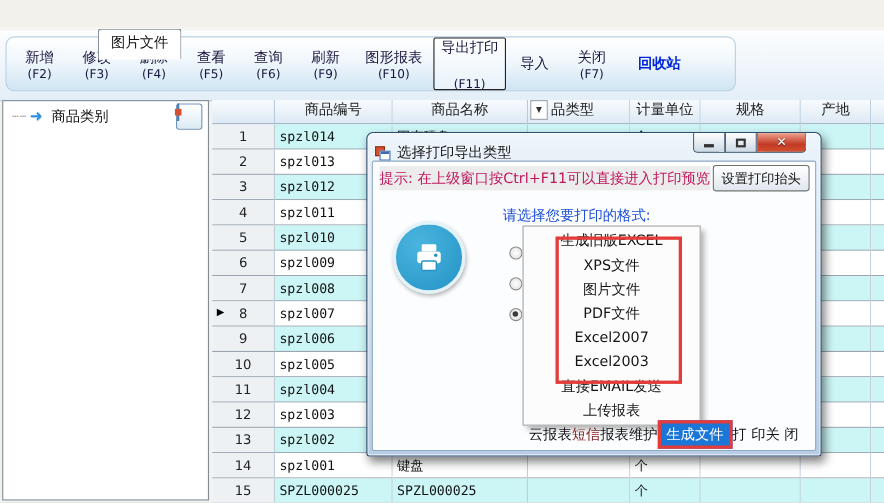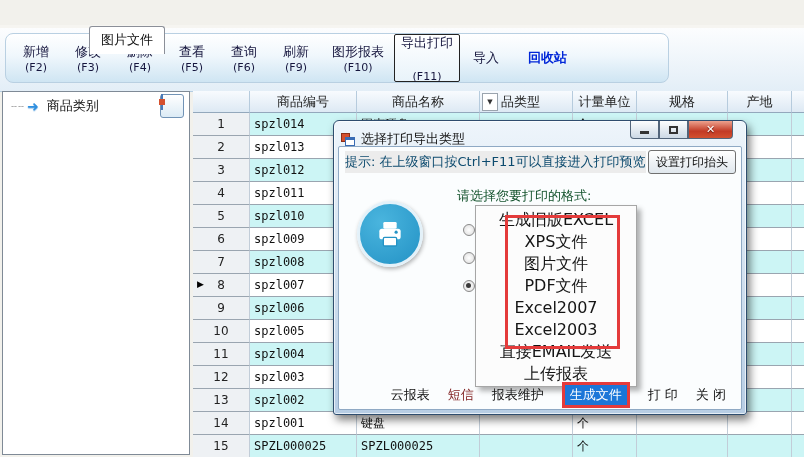--- a/index.html
+++ b/index.html
@@ -38,21 +38,21 @@
   .tree-btn{position:absolute;right:5px;top:2px;width:24px;height:24px;box-sizing:border-box;
             border:1px solid #7193b6;border-radius:3px;background:linear-gradient(#fff,#dcebf5);}
   .win-ico{width:14px;height:11px;border:1px solid #4a7ab8;background:#fff;margin:5px auto;position:relative;}
   .win-ico::before{content:"";position:absolute;left:0;top:0;right:0;height:3px;background:#4a7ab8;}
   .win-ico::after{content:"";position:absolute;left:-3px;top:4px;width:6px;height:6px;background:#d5502e;}
 
   
   .grid{position:absolute;left:193px;top:91px;width:611px;height:366px;background:#fff;}
   .grid-header{display:flex;height:22px;}
   .hcell{box-sizing:border-box;border-right:1px solid #b6cbdd;border-bottom:1px solid #93a8bc;
-         background:linear-gradient(#f8fbfe,#dde9f4);display:flex;align-items:center;
+         background:linear-gradient(#f8fbfe,#dde9f4);display:flex;
          justify-content:center;font-size:13px;color:#222;overflow:hidden;white-space:nowrap;}
   .hcell.type-col{justify-content:flex-start;padding-left:2px;}
   .filter-btn{width:14px;height:16px;border:1px solid #9aa4ae;background:#fff;font-size:7px;
               color:#333;display:flex;align-items:center;justify-content:center;margin-right:3px;flex:none;}
   .grow{display:flex;height:23px;}
   .cell{box-sizing:border-box;border-right:1px solid #c2cdd8;border-bottom:1px solid #9aa5b0;
         display:flex;align-items:center;padding:0 4px;font-size:12px;overflow:hidden;white-space:nowrap;}
   .cell.num{justify-content:center;background:#eef1f4;color:#222;position:relative;padding:0;}
   .grow.odd .cell:not(.num){background:#ccf5f5;}
   .grow.even .cell:not(.num){background:#fff;}
@@ -75,39 +75,39 @@
         background:linear-gradient(#fdfefe,#cdd9e5);display:flex;align-items:center;justify-content:center;}
   .wbtn:first-child{border-radius:0 0 0 4px;}
   .wbtn.close{width:45px;background:linear-gradient(#eda28e,#c23a25 60%,#d3502f);border-radius:0 0 4px 0;}
   .min-glyph{width:9px;height:3px;background:#333;margin-top:6px;}
   .max-glyph{width:9px;height:8px;box-sizing:border-box;border:2px solid #333;background:transparent;}
   .x-glyph{color:#fff;font-size:11px;font-weight:bold;text-shadow:0 1px 1px #5e1308;}
 
   .dlg-inner{position:absolute;left:4px;top:25px;right:4px;bottom:4px;background:#fbfdfe;
              border:1px solid #8fa9c4;border-radius:2px;}
   .tip-row{position:relative;height:30px;display:flex;align-items:center;padding:0 6px;}
-  .tip-text{color:#0c4a6e;font-size:13px;background:#ececec;padding:2px 0;white-space:nowrap;}
+  .tip-text{color:#be185d;font-size:13px;background:#ececec;padding:2px 0;white-space:nowrap;}
   .hdr-btn{position:absolute;right:5px;top:3px;width:88px;height:24px;box-sizing:border-box;
            border:1px solid #707070;border-radius:3px;background:linear-gradient(#fff,#e0e7ed);
            font-size:12px;display:flex;align-items:center;justify-content:center;}
   .dlg-body{position:absolute;left:0;top:30px;right:0;bottom:0;}
   .printer-badge{position:absolute;left:18px;top:24px;width:60px;height:60px;border-radius:50%;
                  background:radial-gradient(circle at 35% 30%, #4ab5de, #2392c5);
                  border:3px solid #e3f1f9;box-shadow:1px 2px 4px rgba(0,0,0,.3);
                  display:flex;align-items:center;justify-content:center;}
-  .prompt{position:absolute;left:118px;top:10px;font-size:13px;color:#14532d;}
+  .prompt{position:absolute;left:118px;top:10px;font-size:13px;color:#1d4ed8;}
   .radio{position:absolute;left:124px;width:12px;height:12px;box-sizing:border-box;border-radius:50%;
          border:1px solid #8a8a8a;background:radial-gradient(#fff,#dcdcdc);}
   .radio.selected::after{content:"";position:absolute;left:2px;top:2px;width:5px;height:5px;border-radius:50%;background:#3a3a3a;}
   .popup{position:absolute;left:136px;top:28px;width:162px;height:182px;box-sizing:border-box;
          background:#fcfcfc;border:1px solid #a6a6a6;box-shadow:4px 4px 5px rgba(0,0,0,.3);padding-top:3px;}
-  .opt{height:22px;line-height:22px;text-align:center;font-size:16px;color:#151515;}
+  .opt{height:22px;line-height:22px;text-align:center;font-size:13px;color:#151515;}
   .redbox{position:absolute;left:29px;top:9px;width:109px;height:128px;border:3px solid #e43b3b;pointer-events:none;}
   .dlg-footer{position:absolute;left:0;right:15px;bottom:3px;height:22px;display:flex;
-              justify-content:flex-end;align-items:center;gap:18px;font-size:13px;}
+              justify-content:flex-end;align-items:center;font-size:13px;}
   .f-item{color:#111;white-space:nowrap;}
   .f-item.red{color:#7f1d1d;}
   .f-item.primary{background:#1b76d8;color:#fff;padding:1px 5px;border:3px solid #e43b3b;}
 </style>
 </head>
 <body>
 
 <div class="screen">
 
   <div class="tabbar">
@@ -144,20 +144,24 @@
         <div class="tb-btn wide">
           <span class="lbl">图形报表</span>
           <span class="sc">(F10)</span>
         </div>
         <div class="tb-btn focused">
           <span class="lbl">导出打印</span>
           <span class="sc">(F11)</span>
         </div>
         <div class="tb-btn">
           <span class="lbl">导入</span>
+        </div>
+        <div class="tb-btn">
+          <span class="lbl">关闭</span>
+          <span class="sc">(F7)</span>
         </div>
         <span class="recycle" id="recycle-slot">回收站</span>
     </div>
   </div>
 
   <div class="sidebar">
     <div class="tree-node">
       <span class="dots">┄┄</span>
       <span class="arrow-icon">➜</span>
       <span class="tree-label">商品类别</span>

